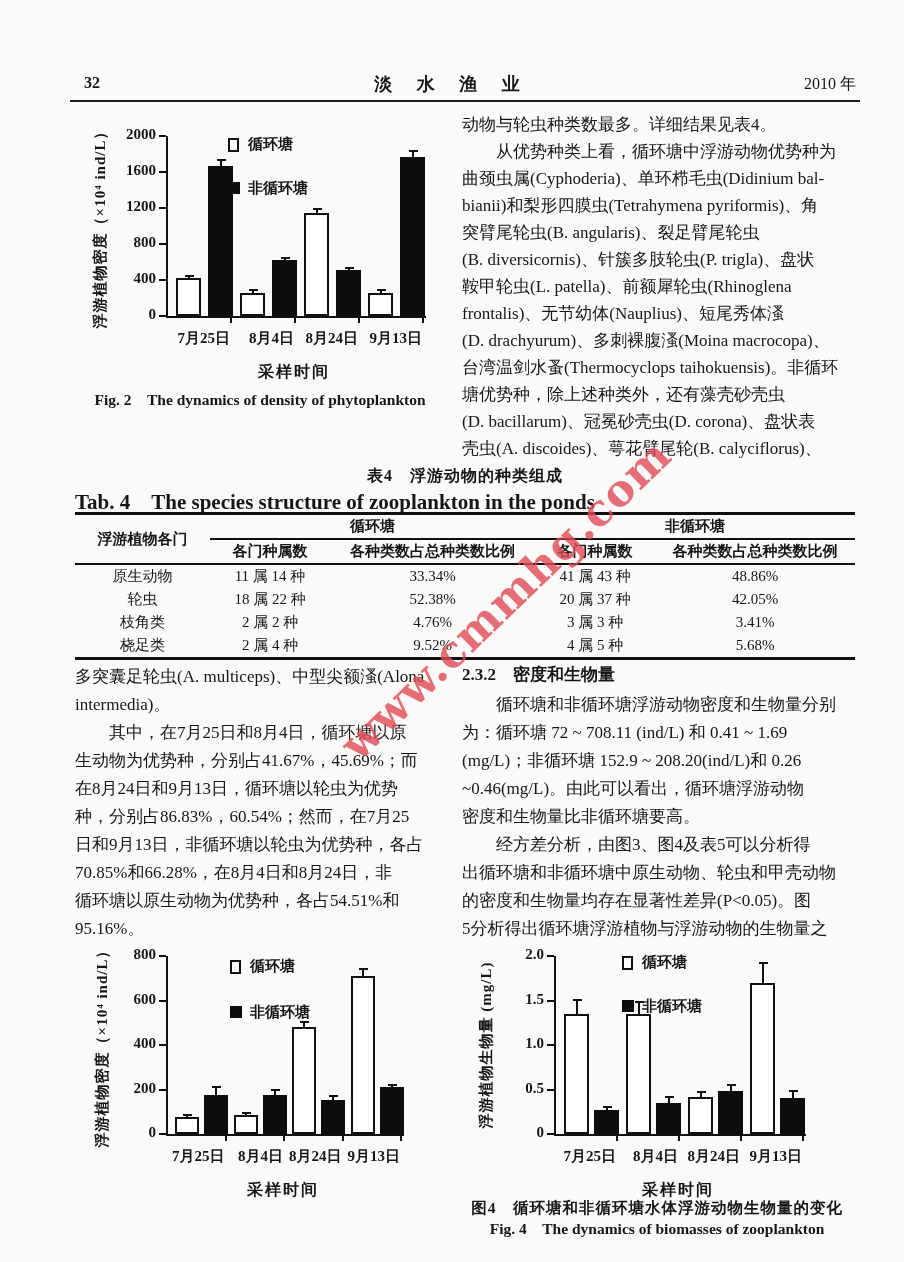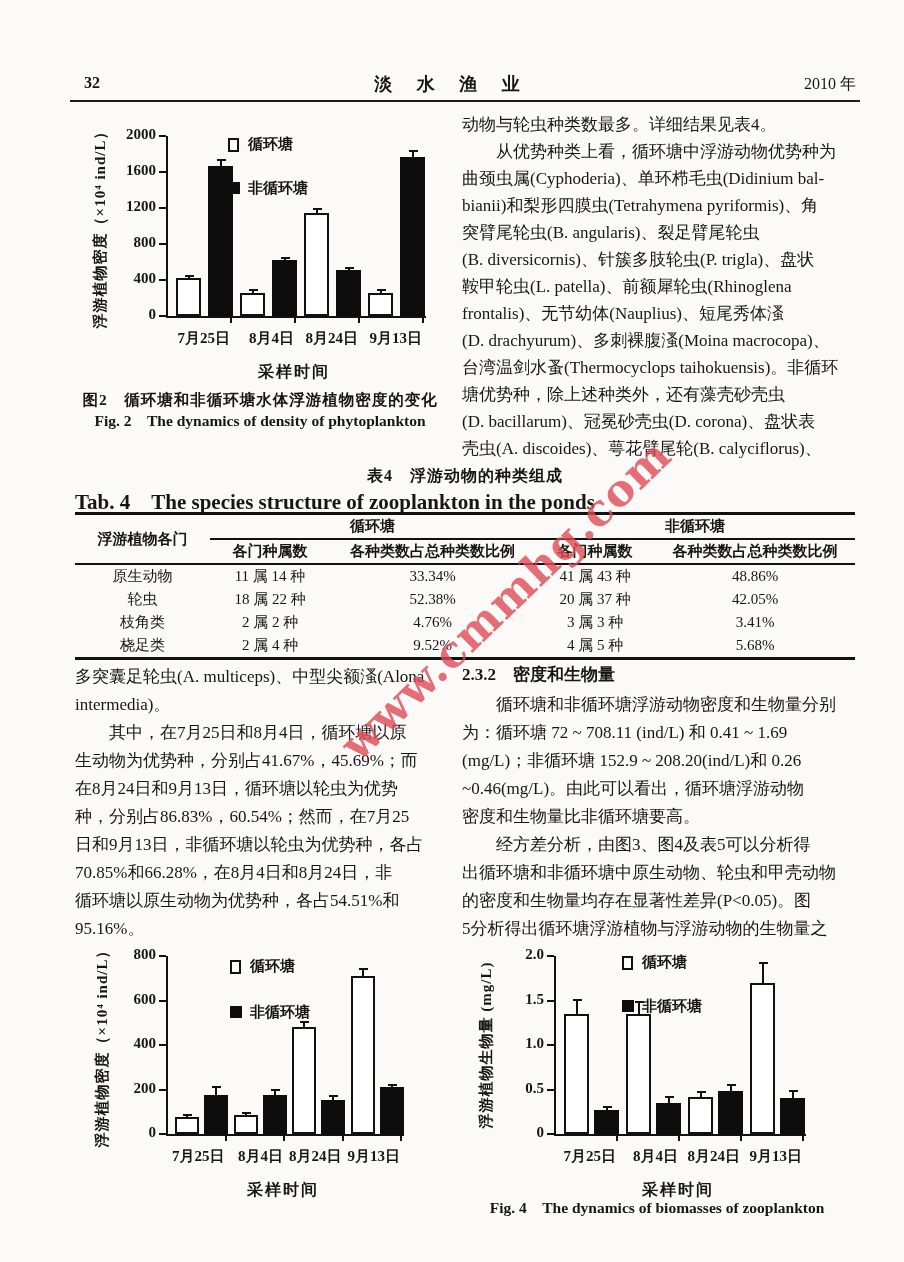--- a/index.html
+++ b/index.html
@@ -107,21 +107,20 @@
     <div class="cat-label" style="left: 216px; top: 213px; width: 64px;">8月24日</div>
     <div class="cat-label" style="left: 280px; top: 213px; width: 64px;">9月13日</div>
     <div class="x-title" style="left: 88px; top: 246px; width: 256px;">采样时间</div>
     <div class="y-title" style="left: 22px; top: 110px; transform: translate(-50%, -50%) rotate(-90deg);">浮游植物密度（×10⁴ ind/L）</div>
     <div class="legend-marker-white" style="left: 150px; top: 22px;"></div>
     <div class="legend-label" style="left: 170px; top: 19px;">循环塘</div>
     <div class="legend-marker-black" style="left: 150px; top: 66px;"></div>
     <div class="legend-label" style="left: 170px; top: 63px;">非循环塘</div>
   </div>
 <div class="abs caption" style="left:70px;top:390px;width:380px;">
-  <div class="cap-zh">图2　循环塘和非循环塘水体浮游植物密度的变化</div>
   <div class="cap-en">Fig. 2　The dynamics of density of phytoplankton</div>
 </div>
 
 <div class="abs textblock tb-right-top">动物与轮虫种类数最多。详细结果见表4。
 　　从优势种类上看，循环塘中浮游动物优势种为
 曲颈虫属(Cyphoderia)、单环栉毛虫(Didinium bal-
 bianii)和梨形四膜虫(Tetrahymena pyriformis)、角
 突臂尾轮虫(B. angularis)、裂足臂尾轮虫
 (B. diversicornis)、针簇多肢轮虫(P. trigla)、盘状
 鞍甲轮虫(L. patella)、前额犀轮虫(Rhinoglena
@@ -309,16 +308,17 @@
     <div class="cat-label" style="left: 216px; top: 217px; width: 62px;">8月24日</div>
     <div class="cat-label" style="left: 278px; top: 217px; width: 62px;">9月13日</div>
     <div class="x-title" style="left: 92px; top: 250px; width: 248px;">采样时间</div>
     <div class="y-title" style="left: 24px; top: 115px; transform: translate(-50%, -50%) rotate(-90deg);">浮游植物生物量 (mg/L)</div>
     <div class="legend-marker-white" style="left: 160px; top: 26px;"></div>
     <div class="legend-label" style="left: 180px; top: 23px;">循环塘</div>
     <div class="legend-marker-black" style="left: 160px; top: 70px;"></div>
     <div class="legend-label" style="left: 180px; top: 67px;">非循环塘</div>
   </div>
 <div class="abs caption" style="left:452px;top:1198px;width:410px;">
+  <div class="cap-zh">图4　循环塘和非循环塘水体浮游动物生物量的变化</div>
   <div class="cap-en">Fig. 4　The dynamics of biomasses of zooplankton</div>
 </div>
 
 <div class="abs watermark" style="color: rgb(224, 74, 86);">www.cmmhg.com</div>
 
 </body></html>

